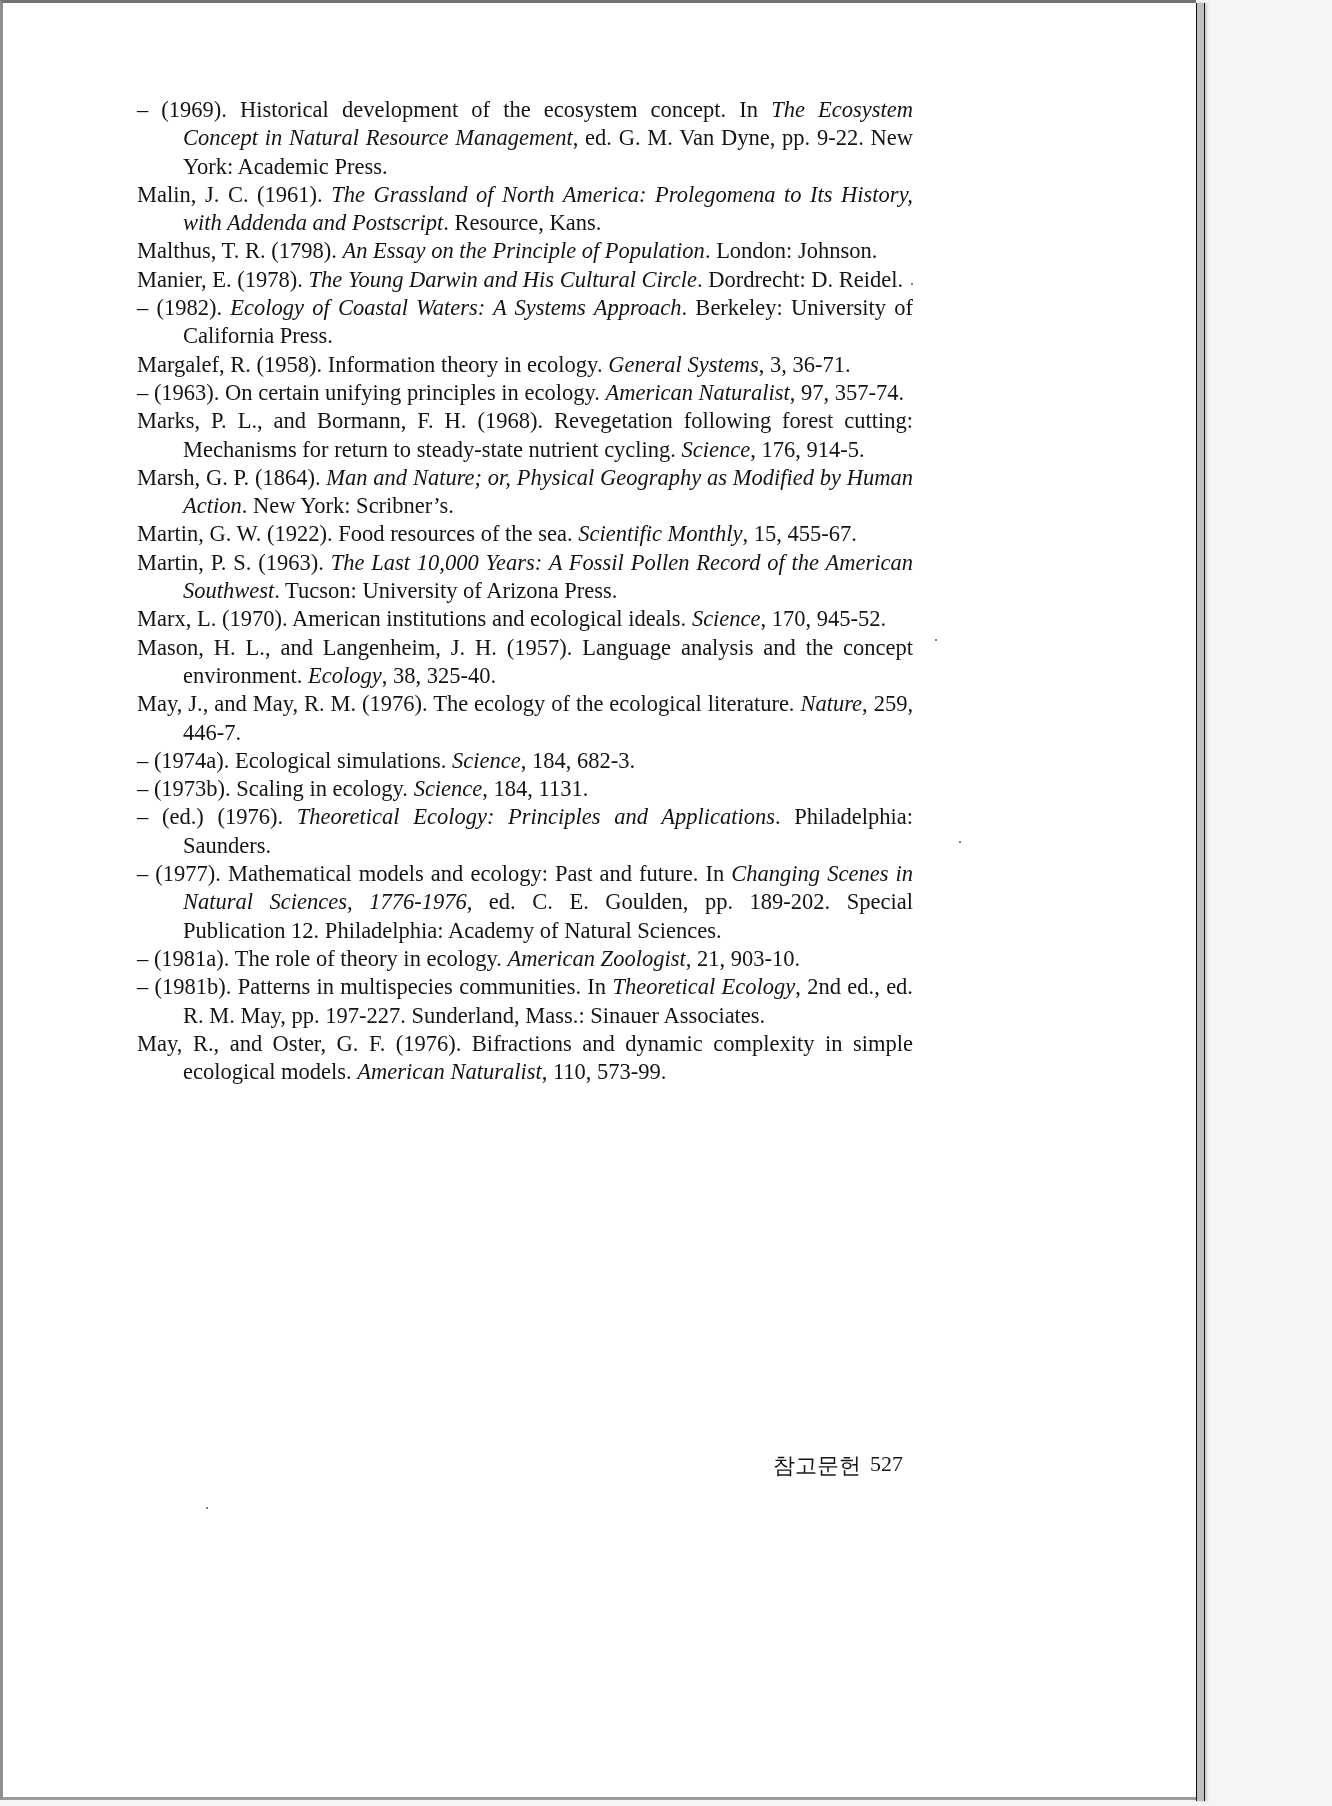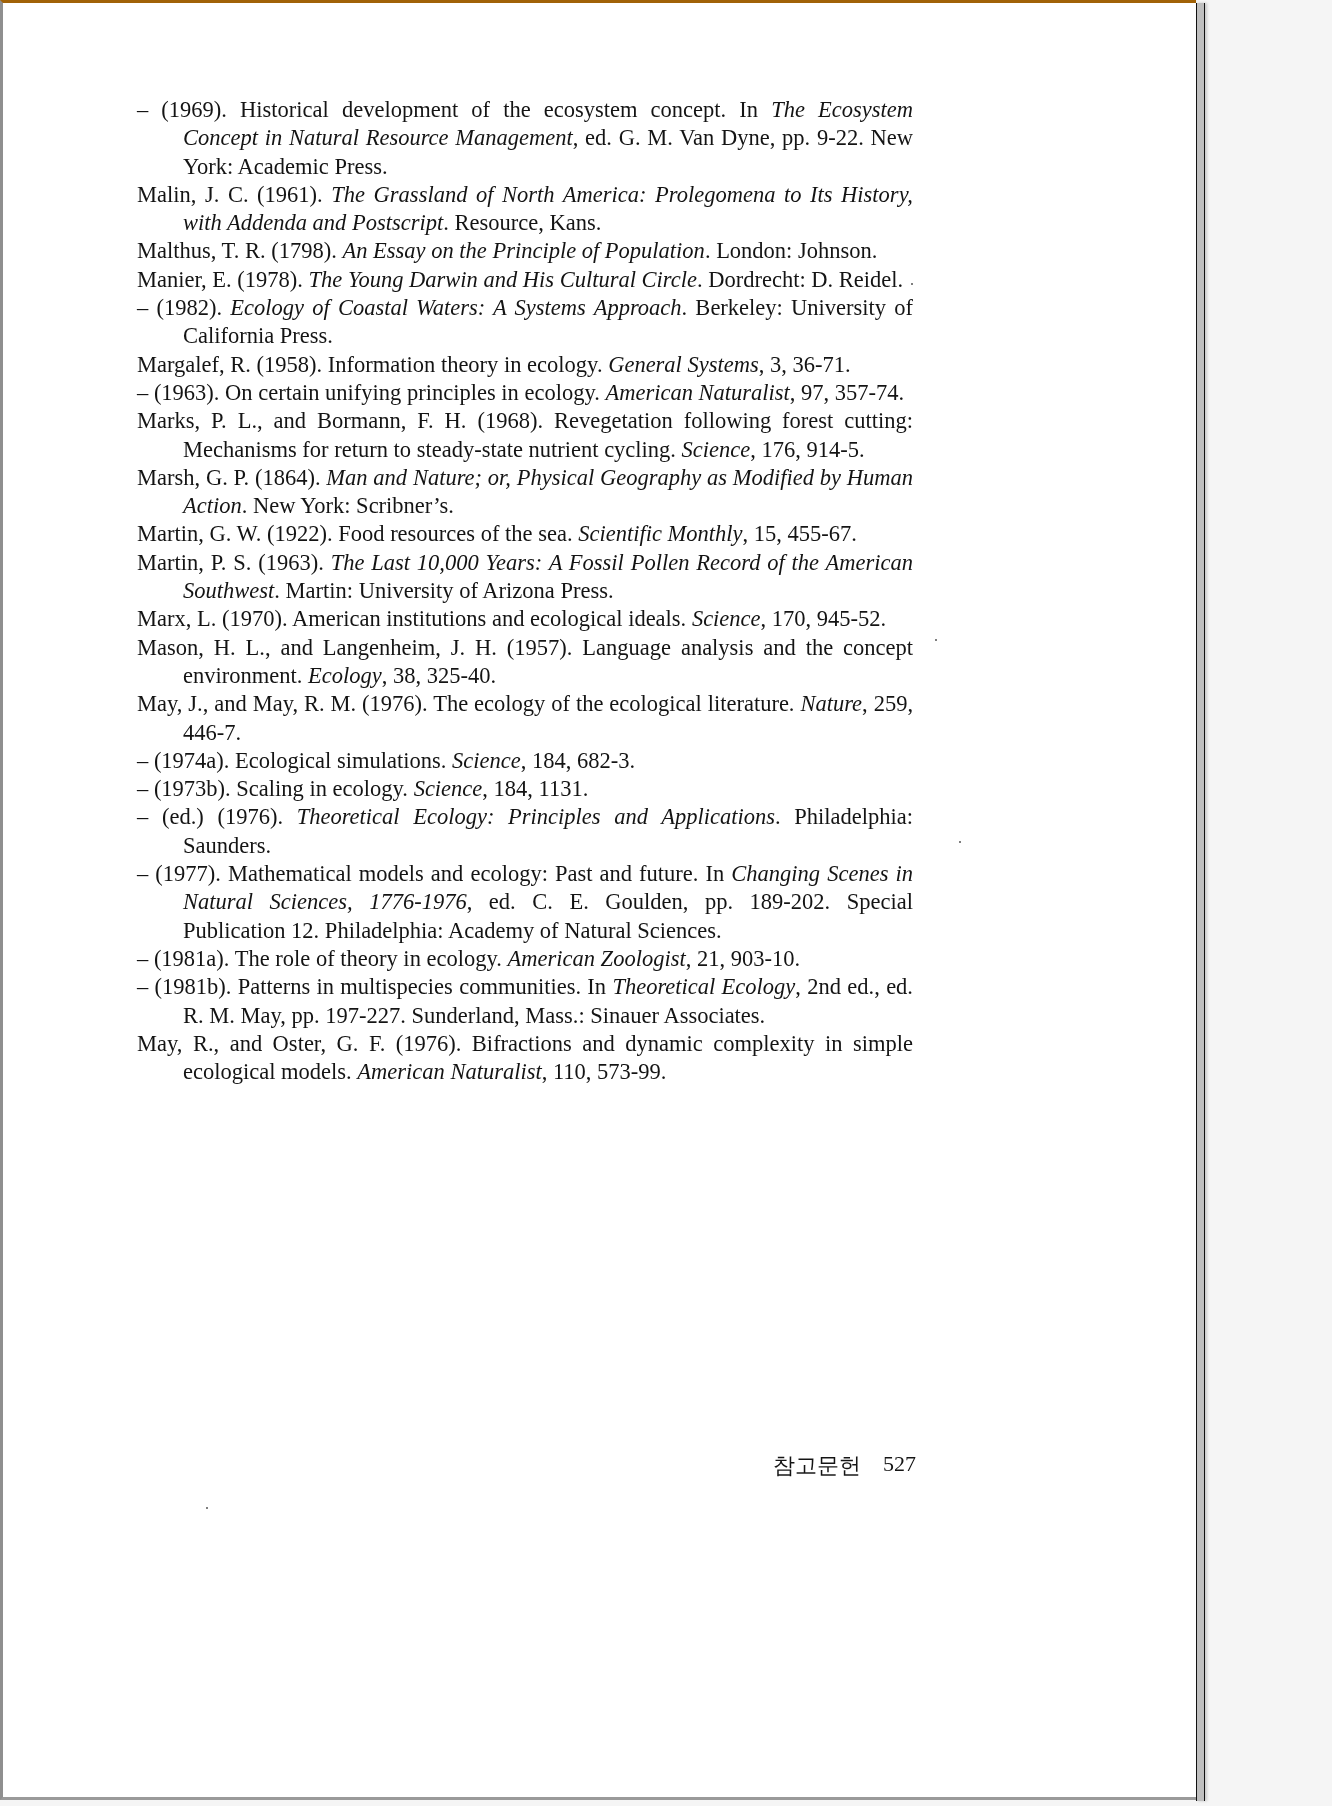--- a/index.html
+++ b/index.html
@@ -4,21 +4,21 @@
 <style>
   html, body { margin: 0; padding: 0; }
   body {
     width: 1332px; height: 1806px; position: relative; overflow: hidden;
     background: #f5f5f5;
   }
   .page {
     position: absolute; left: 0; top: 0;
     width: 1196px; height: 1800px;
     background: #ffffff;
-    border-top: 3px solid #a16207;
+    border-top: 3px solid #737373;
     border-left: 3px solid #8f8f8f;
     border-bottom: 3px solid #9a9a9a;
     box-sizing: border-box;
   }
   .page-edge {
     position: absolute; left: 1196px; top: 3px;
     width: 9px; height: 1798px;
     background: #bfbfbf;
     border-left: 1px solid #111;
     border-right: 1px solid #111;
@@ -32,40 +32,40 @@
   }
   .ref {
     padding-left: 46px; text-indent: -46px;
     text-align: justify;
   }
   .ref i { font-style: italic; }
   .footer {
     position: absolute; left: 770px; top: 1448px;
     font-family: "Liberation Serif", "DejaVu Serif", serif;
     font-size: 22px; color: #141414;
-    display: flex; gap: 22px; white-space: nowrap;
+    display: flex; gap: 9px; white-space: nowrap;
   }
   .speck { position: absolute; width: 2px; height: 2px; background: #555; border-radius: 1px; }
 </style>
 </head>
 <body>
 
 <div class="page">
   <div class="refs" id="refs">
       <div class="ref"><span>– (1969). Historical development of the ecosystem concept. In </span><i>The Ecosystem Concept in Natural Resource Management</i><span>, ed. G. M. Van Dyne, pp. 9-22. New York: Academic Press.</span></div>
       <div class="ref"><span>Malin, J. C. (1961). </span><i>The Grassland of North America: Prolegomena to Its History, with Addenda and Postscript</i><span>. Resource, Kans.</span></div>
       <div class="ref"><span>Malthus, T. R. (1798). </span><i>An Essay on the Principle of Population</i><span>. London: Johnson.</span></div>
       <div class="ref"><span>Manier, E. (1978). </span><i>The Young Darwin and His Cultural Circle</i><span>. Dordrecht: D. Reidel.</span></div>
       <div class="ref"><span>– (1982). </span><i>Ecology of Coastal Waters: A Systems Approach</i><span>. Berkeley: University of California Press.</span></div>
       <div class="ref"><span>Margalef, R. (1958). Information theory in ecology. </span><i>General Systems</i><span>, 3, 36-71.</span></div>
       <div class="ref"><span>– (1963). On certain unifying principles in ecology. </span><i>American Naturalist</i><span>, 97, 357-74.</span></div>
       <div class="ref"><span>Marks, P. L., and Bormann, F. H. (1968). Revegetation following forest cutting: Mechanisms for return to steady-state nutrient cycling. </span><i>Science</i><span>, 176, 914-5.</span></div>
       <div class="ref"><span>Marsh, G. P. (1864). </span><i>Man and Nature; or, Physical Geography as Modified by Human Action</i><span>. New York: Scribner’s.</span></div>
       <div class="ref"><span>Martin, G. W. (1922). Food resources of the sea. </span><i>Scientific Monthly</i><span>, 15, 455-67.</span></div>
-      <div class="ref"><span>Martin, P. S. (1963). </span><i>The Last 10,000 Years: A Fossil Pollen Record of the American Southwest</i><span>. Martin: University of Arizona Press.</span></div>
+      <div class="ref"><span>Martin, P. S. (1963). </span><i>The Last 10,000 Years: A Fossil Pollen Record of the American Southwest</i><span>. Tucson: University of Arizona Press.</span></div>
       <div class="ref"><span>Marx, L. (1970). American institutions and ecological ideals. </span><i>Science</i><span>, 170, 945-52.</span></div>
       <div class="ref"><span>Mason, H. L., and Langenheim, J. H. (1957). Language analysis and the concept environment. </span><i>Ecology</i><span>, 38, 325-40.</span></div>
       <div class="ref"><span>May, J., and May, R. M. (1976). The ecology of the ecological literature. </span><i>Nature</i><span>, 259, 446-7.</span></div>
       <div class="ref"><span>– (1974a). Ecological simulations. </span><i>Science</i><span>, 184, 682-3.</span></div>
       <div class="ref"><span>– (1973b). Scaling in ecology. </span><i>Science</i><span>, 184, 1131.</span></div>
       <div class="ref"><span>– (ed.) (1976). </span><i>Theoretical Ecology: Principles and Applications</i><span>. Philadelphia: Saunders.</span></div>
       <div class="ref"><span>– (1977). Mathematical models and ecology: Past and future. In </span><i>Changing Scenes in Natural Sciences, 1776-1976</i><span>, ed. C. E. Goulden, pp. 189-202. Special Publication 12. Philadelphia: Academy of Natural Sciences.</span></div>
       <div class="ref"><span>– (1981a). The role of theory in ecology. </span><i>American Zoologist</i><span>, 21, 903-10.</span></div>
       <div class="ref"><span>– (1981b). Patterns in multispecies communities. In </span><i>Theoretical Ecology</i><span>, 2nd ed., ed. R. M. May, pp. 197-227. Sunderland, Mass.: Sinauer Associates.</span></div>
       <div class="ref"><span>May, R., and Oster, G. F. (1976). Bifractions and dynamic complexity in simple ecological models. </span><i>American Naturalist</i><span>, 110, 573-99.</span></div>

